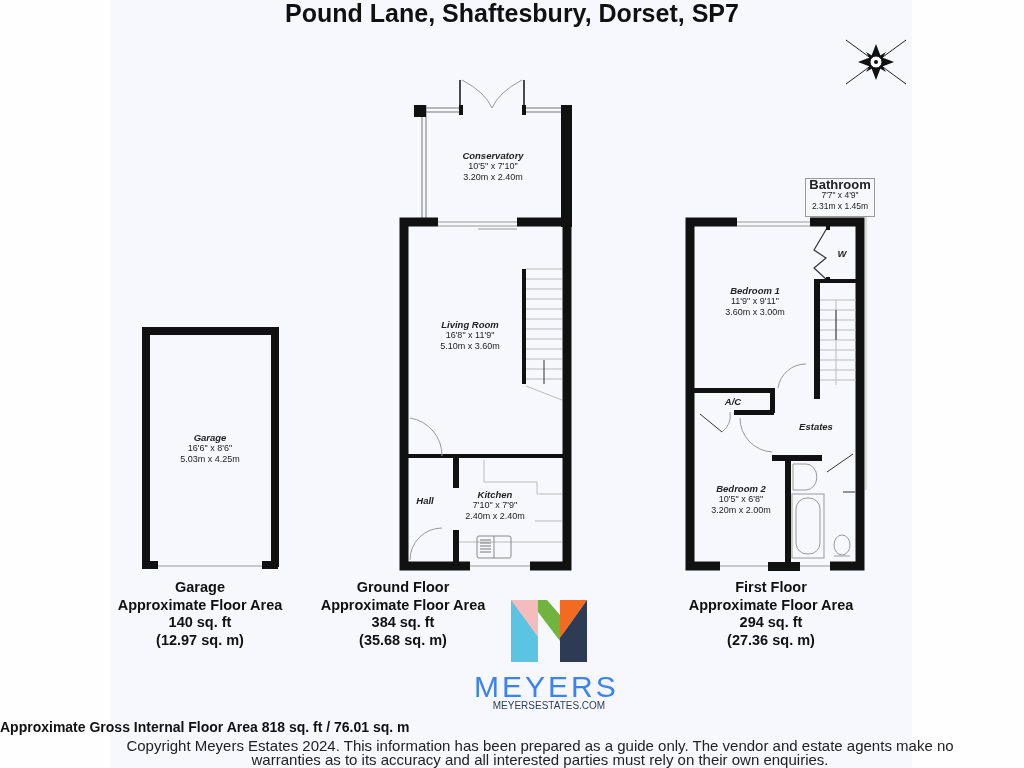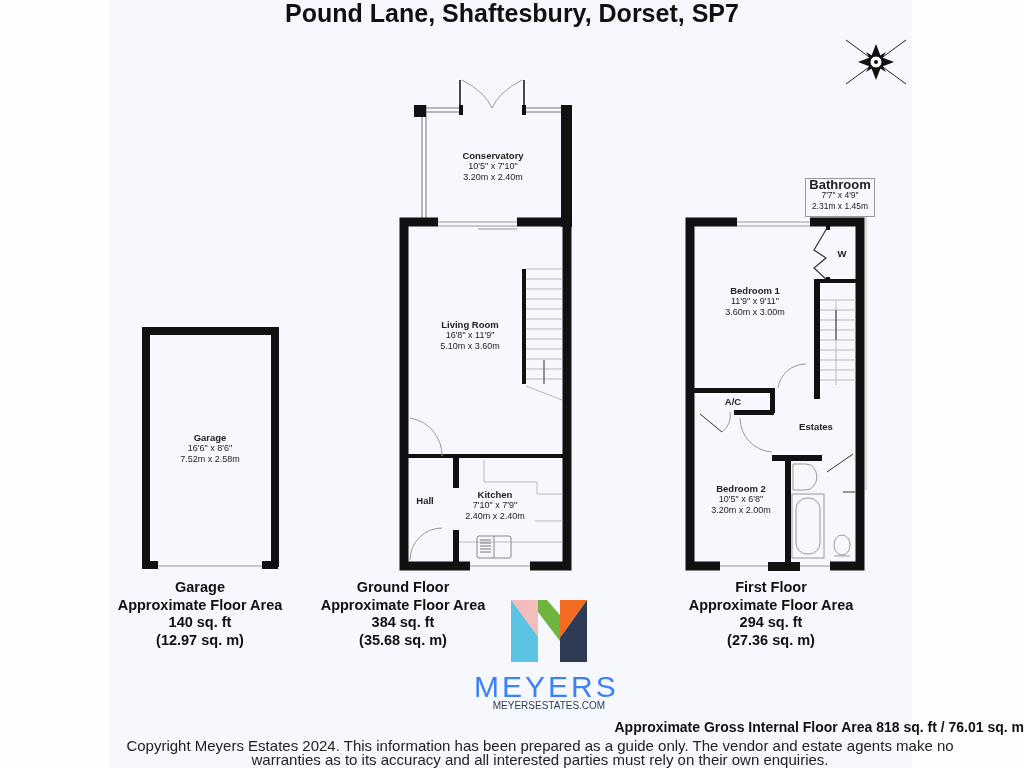--- a/index.html
+++ b/index.html
@@ -1,23 +1,23 @@
 <!DOCTYPE html>
 <html><head>
 <meta charset="utf-8">
 <style>
   html, body { margin:0; padding:0; }
   body { width:1024px; height:768px; background:#fefefe; position:relative; overflow:hidden; font-family:"Liberation Sans", sans-serif; color:#111; }
   .panel { position:absolute; left:110px; top:0; width:802px; height:768px; background:#f7f8fd; }
   .title { position:absolute; left:0; top:0; width:1024px; text-align:center; font-weight:bold; font-size:25px; line-height:26px; color:#111; }
   svg.plan { position:absolute; left:0; top:0; }
   .lbl { position:absolute; text-align:center; font-size:9px; line-height:11px; color:#222; white-space:nowrap; transform:translateX(-50%); }
-  .lbl b { display:block; font-size:9.5px; }
+  .lbl b { display:block; font-size:9.5px;font-style:italic; }
   .area { position:absolute; text-align:center; font-weight:bold; font-size:14.5px; line-height:17.5px; color:#111; transform:translateX(-50%); white-space:nowrap; }
-  .gross { position:absolute; left:0; width:1024px; top:719px; text-align:right; font-weight:bold; font-size:14px; color:#111; }
+  .gross { position:absolute; left:0; width:1024px; top:719px; text-align:left; font-weight:bold; font-size:14px; color:#111; }
   .copy { position:absolute; left:0; width:1024px; top:739px; text-align:center; font-size:15px; line-height:14px; color:#222;margin-left:28px; }
   .brand { position:absolute; left:474px; top:672px; width:150px; font-size:30px; letter-spacing:3px; color:#3b82f6; line-height:30px; }
   .brand-url { position:absolute; left:474px; top:700px; width:150px; text-align:center; font-size:10px; color:#2d3b55; }
   .bathlabel { position:absolute; left:805px; top:178px; width:68px; height:37px; border:1px solid #999; background:#f7f8fd; text-align:center; font-size:8.5px; line-height:11px; color:#222; }
   .bathlabel b { display:block; font-size:13px; }
 </style>
 </head>
 <body>
 
 <div class="panel"></div>
@@ -177,21 +177,21 @@
   <b>Kitchen</b>
   <span>7'10" x 7'9"</span><br>
   <span>2.40m x 2.40m</span>
 </div>
 <div class="lbl" style="left:425px;top:495px;">
   <b>Hall</b>
 </div>
 <div class="lbl" style="left:210px;top:432px;">
   <b>Garage</b>
   <span>16'6" x 8'6"</span><br>
-  <span>7.52m x 2.58m</span>
+  <span>5.03m x 4.25m</span>
 </div>
 <div class="bathlabel">
   <b>Bathroom</b>
   <span>7'7" x 4'9"</span><br>
   <span>2.31m x 1.45m</span>
 </div>
 <div class="lbl" style="left:755px;top:285px;">
   <b>Bedroom 1</b>
   <span>11'9" x 9'11"</span><br>
   <span>3.60m x 3.00m</span>

